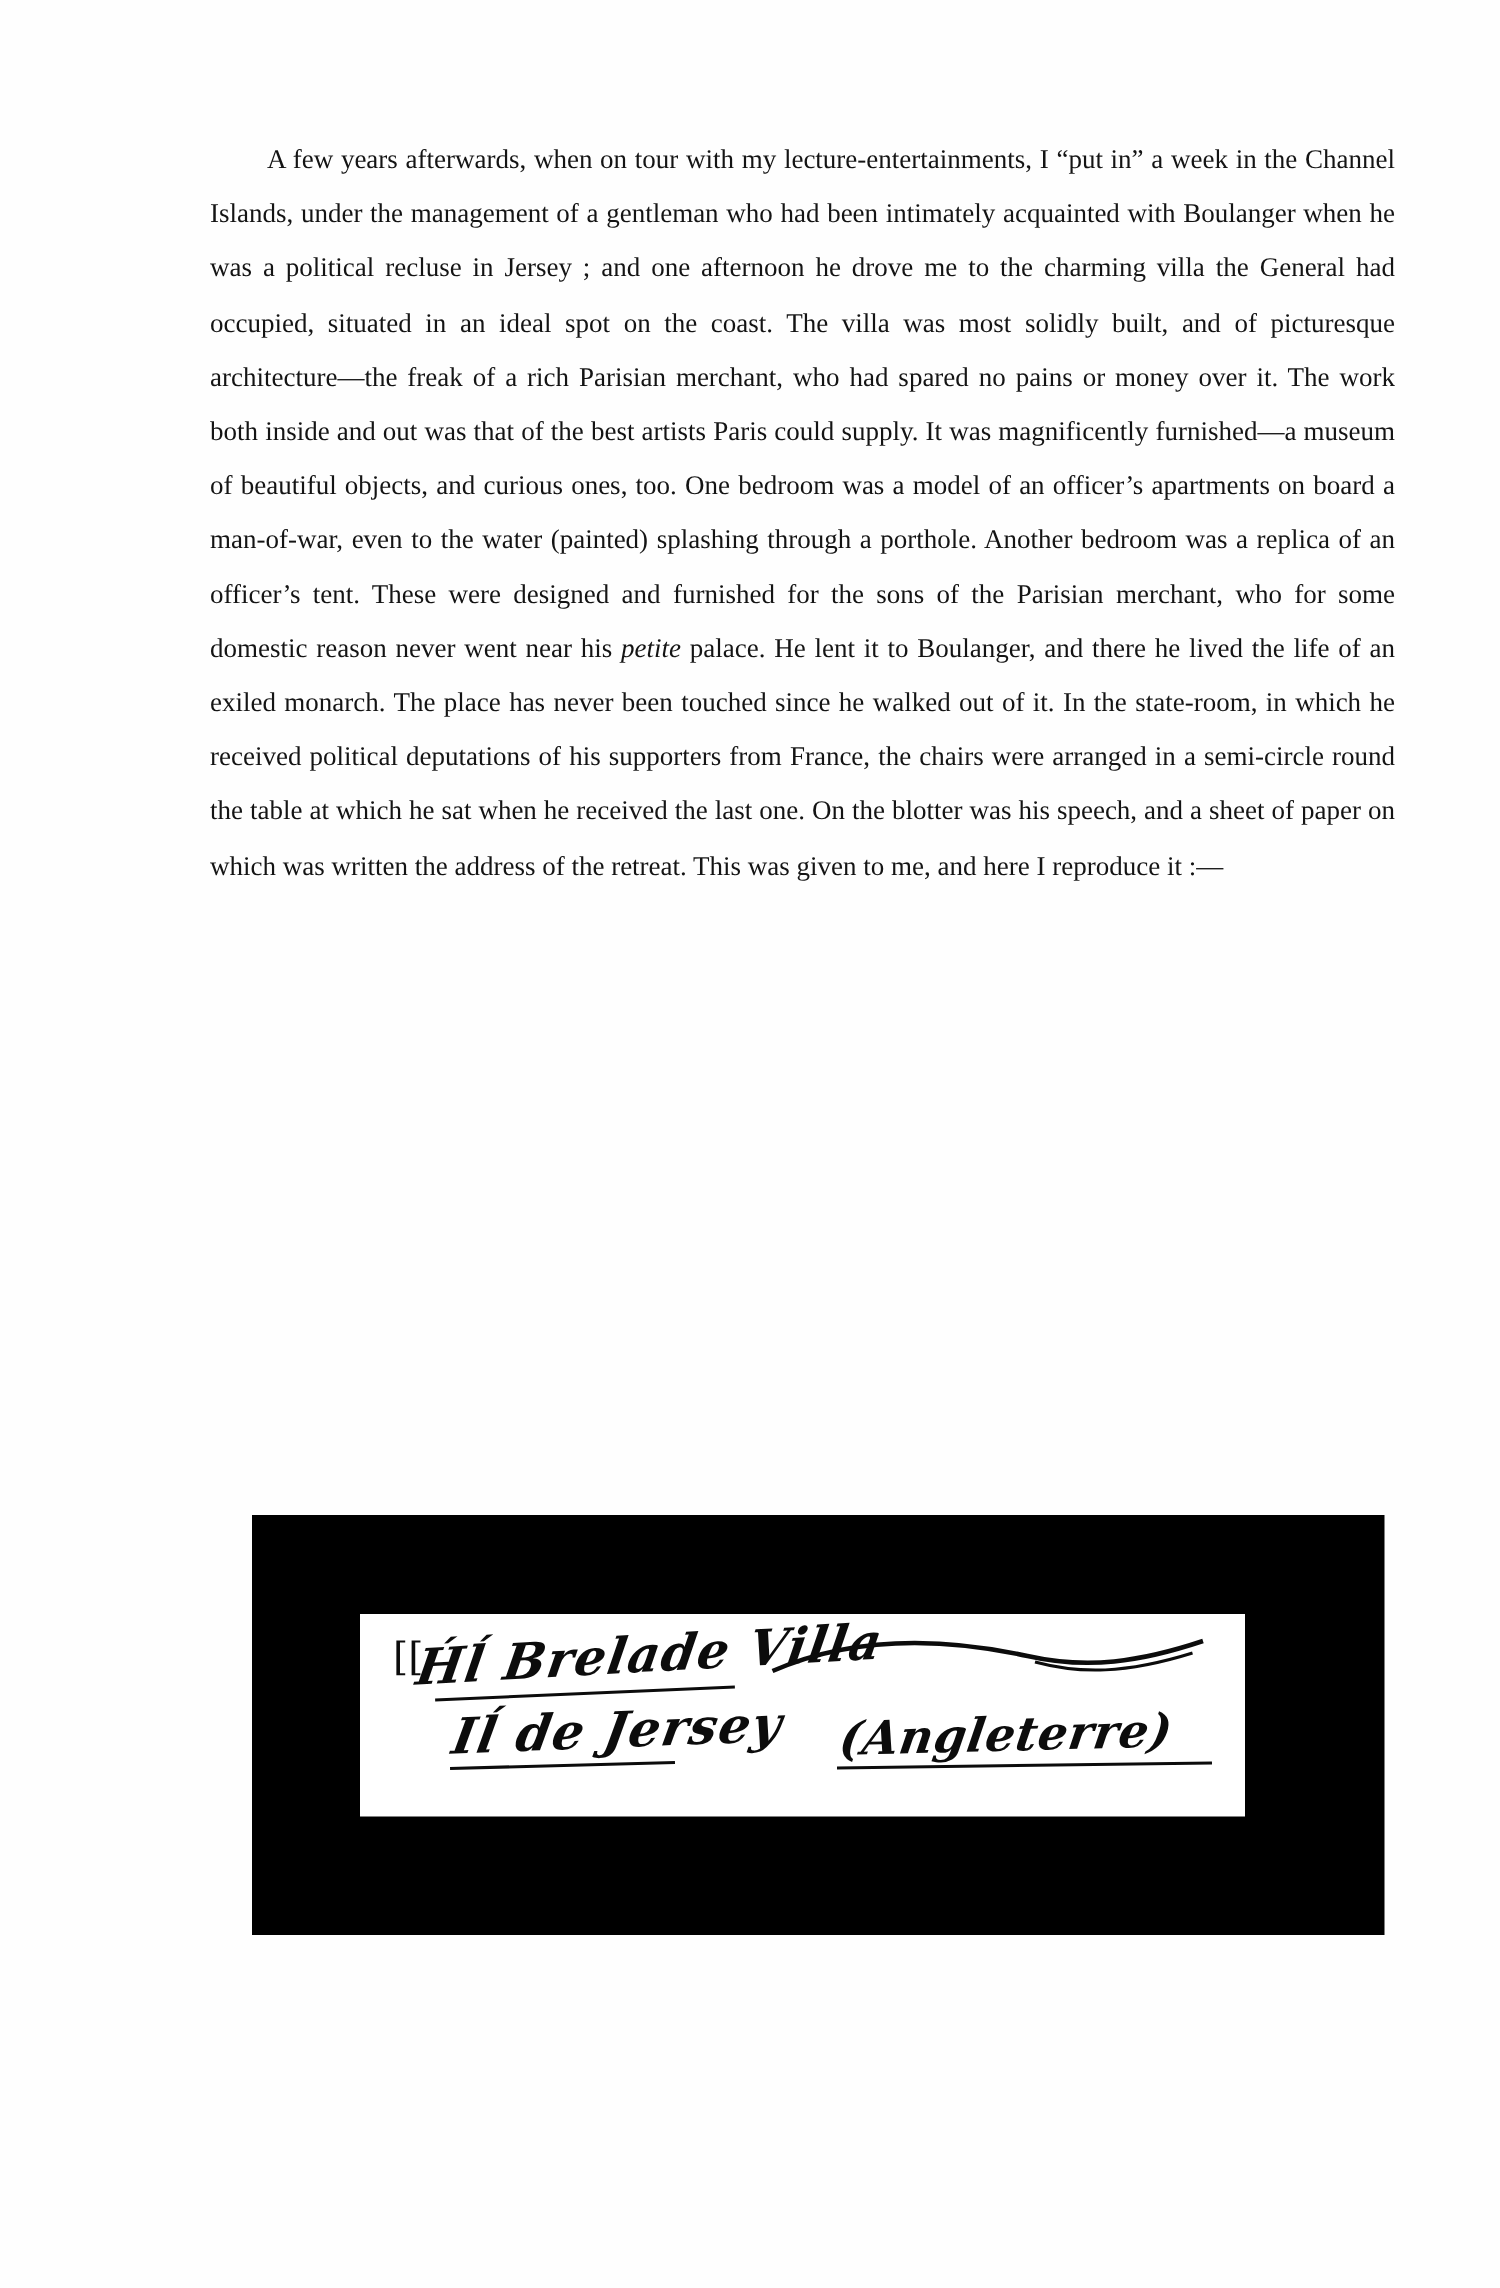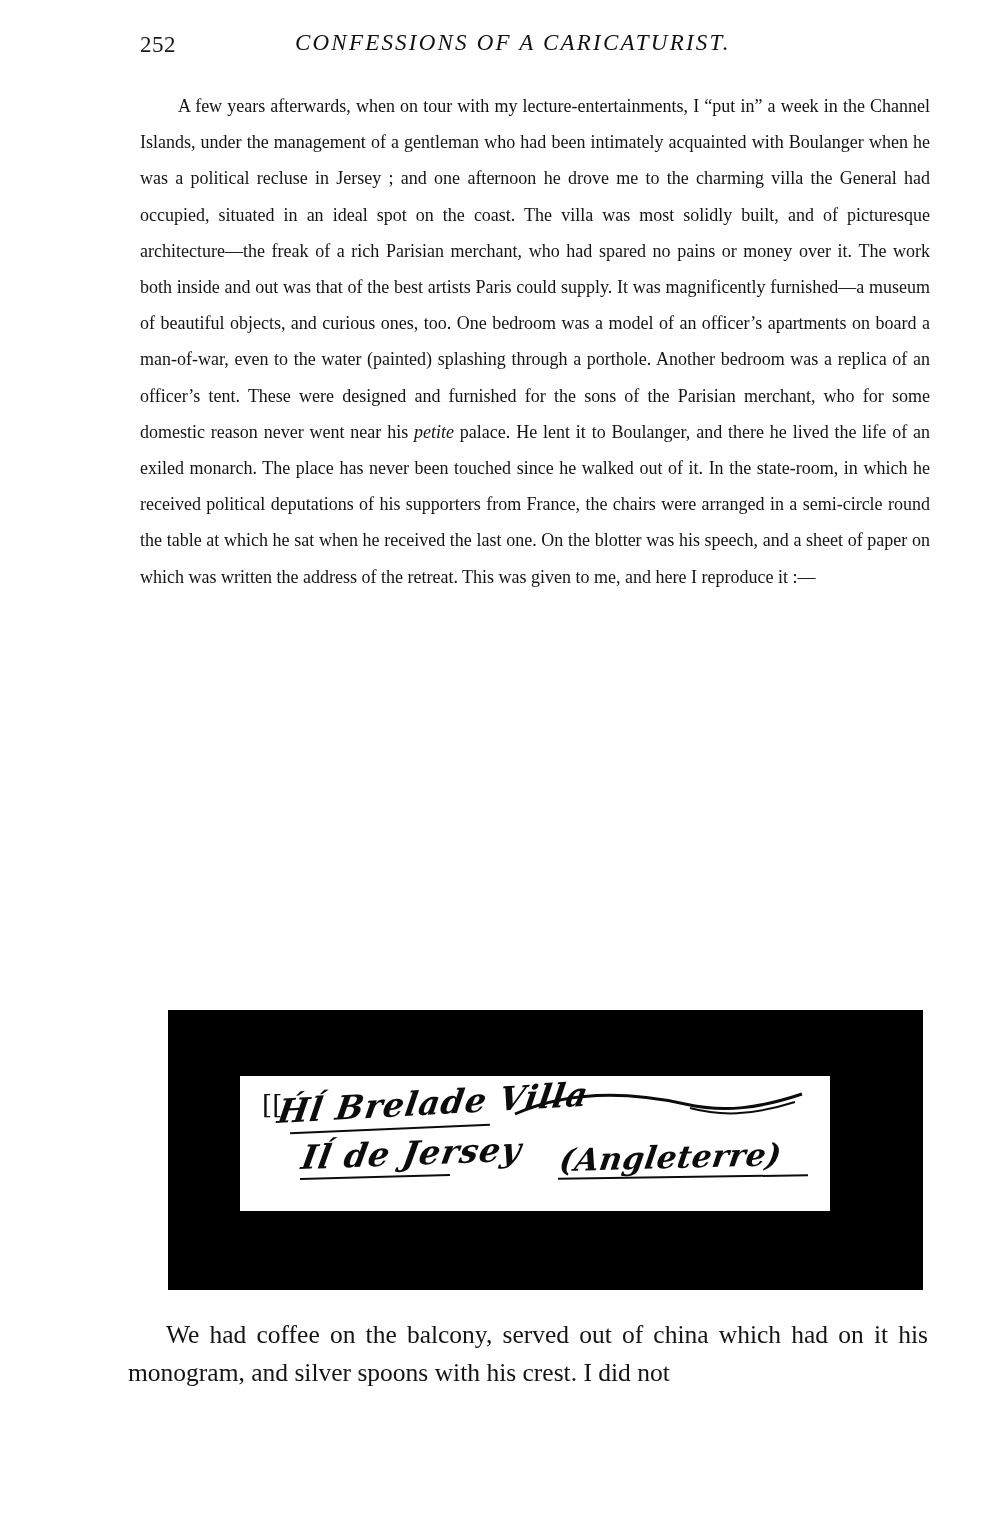--- a/index.html
+++ b/index.html
@@ -171,24 +171,20 @@
   .body-bottom .para {
     font-size: 25.5px;
     line-height: 38px;
   }
 </style>
 </head>
 <body>
 
 <div class="page">
 
-  <div class="running-head">
-    <div class="folio">252</div>
-    <div class="head-title">CONFESSIONS OF A CARICATURIST.</div>
-  </div>
 
   <div class="body-col">
     <p class="para first"><span>A few years afterwards, when on tour with my lecture-entertainments, I “put in” a week in the Channel Islands, under the management of a gentleman who had been intimately acquainted with Boulanger when he was a political recluse in Jersey ; and one afternoon he drove me to the charming villa the General had occupied, situated in an ideal spot on the coast.   The villa was most solidly built, and of picturesque architecture—the freak of a rich Parisian merchant, who had spared no pains or money over it.   The work both inside and out was that of the best artists Paris could supply. It was magnificently furnished—a museum of beautiful objects, and curious ones, too.   One bedroom was a model of an officer’s apartments on board a man-of-war, even to the water (painted) splashing through a porthole.   Another bedroom was a replica of an officer’s tent.   These were designed and furnished for the sons of the Parisian merchant, who for some domestic reason never went near his </span><span class="it">petite</span><span> palace.   He lent it to Boulanger, and there he lived the life of an exiled monarch. The place has never been touched since he walked out of it. In the state-room, in which he received political deputations of his supporters from France, the chairs were arranged in a semi-circle round the table at which he sat when he received the last one.   On the blotter was his speech, and a sheet of paper on which was written the address of the retreat.   This was given to me, and here I reproduce it :—</span></p>
   </div>
 
   <div class="plate">
     <div class="plate-inner">
       <div class="bracket">[[</div>
       <div class="underline-a"></div>
       <div class="underline-b"></div>
@@ -196,17 +192,14 @@
       <div class="script line1">H́ĺ Brelade Villa</div>
       <div class="script line2">Iĺ de Jersey</div>
       <div class="script line3">(Angleterre)</div>
       <svg class="flourish" viewBox="0 0 300 40">
         <path d="M5 28 C 60 4, 120 6, 175 18 C 215 27, 250 22, 292 8" stroke="#0c0c0c" stroke-width="3" fill="none"></path>
         <path d="M180 22 C 210 30, 240 30, 285 16" stroke="#0c0c0c" stroke-width="2" fill="none"></path>
       </svg>
     </div>
   </div>
 
-  <div class="body-bottom">
-    <p class="para first">We had coffee on the balcony, served out of china which had on it his monogram, and silver spoons with his crest.   I did not</p>
-  </div>
 
 </div>
 
 </body></html>

